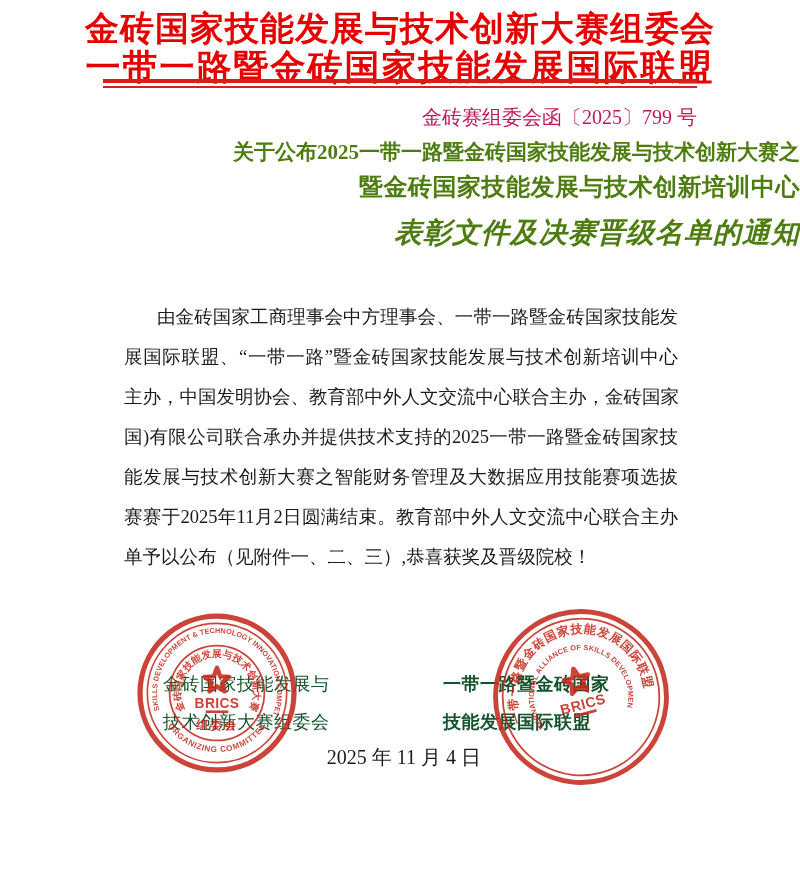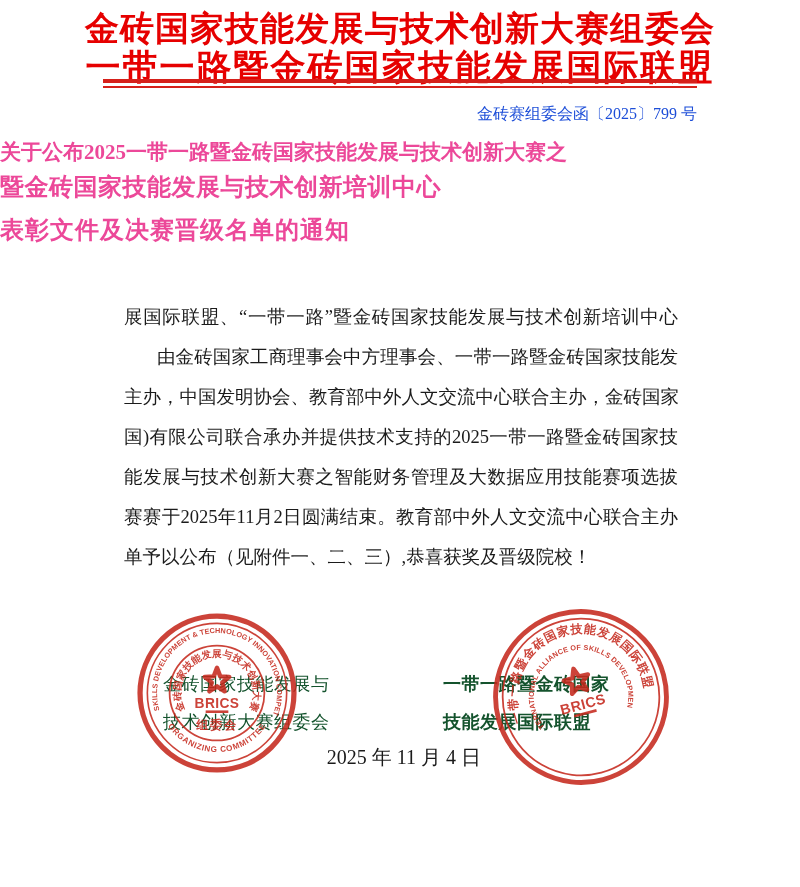--- a/index.html
+++ b/index.html
@@ -8,26 +8,26 @@
     position:relative; width:800px; height:887px; background:#ffffff;
     font-family:"Liberation Serif", serif; color:#161616; overflow:hidden;
   }
   
   .org-line { position:absolute; left:0; width:800px; text-align:center;
     color:#e60000; font-weight:bold; font-family:"Liberation Sans", sans-serif; white-space:nowrap; }
   .org-line1 { top:6px;  font-size:34px; letter-spacing:1px; }
   .org-line2 { top:44px; font-size:35px; letter-spacing:2px; }
   .rule-thick { position:absolute; left:103px; top:79px; width:594px; height:4px; background:#d6201a; }
   .rule-thin  { position:absolute; left:103px; top:86px; width:594px; height:2px; background:#d6201a; }
-  .doc-number { position:absolute; top:104px; right:103px; font-size:16px; color:#1d4ed8; white-space:nowrap; }
+  .doc-number { position:absolute; top:104px; right:103px; font-size:20px; color:#be185d; white-space:nowrap; }
   
-  .title { position:absolute; left:0; width:800px; text-align:left; font-weight:bold; color:#ec4899; white-space:nowrap; }
+  .title { position:absolute; left:0; width:800px; text-align:right; font-weight:bold; color:#4d7c0f; white-space:nowrap; }
   .title1 { top:138px; font-size:21px; }
   .title2 { top:171px; font-size:24px; letter-spacing:0.5px; }
-  .title3 { top:214px; font-size:24px; letter-spacing:1px; }
+  .title3 { top:214px; font-size:28px; letter-spacing:1px;font-style:italic; }
   
   .salutation { position:absolute; left:124px; top:258px; font-size:19px; font-weight:bold; color:#111; }
   .body-block { position:absolute; left:124px; top:297px; width:554px; }
   .body-line { height:40px; line-height:40px; font-size:18.5px; color:#1b1b1b;
     text-align:justify; text-align-last:justify; white-space:nowrap; }
   .body-line.first { text-indent:33px; }
   .body-line.last  { text-align-last:left; }
   
   .sig { position:absolute; font-size:18px; color:#14532d; line-height:38px; white-space:nowrap; }
   .sig-left  { left:163px; top:665px; letter-spacing:0.5px; }
@@ -53,22 +53,22 @@
   <div class="rule-thin"></div>
 
   <div class="doc-number">金砖赛组委会函〔2025〕799 号</div>
 
   <div class="title title1">关于公布2025一带一路暨金砖国家技能发展与技术创新大赛之</div>
   <div class="title title2">暨金砖国家技能发展与技术创新培训中心</div>
   <div class="title title3">表彰文件及决赛晋级名单的通知</div>
 
 
   <div class="body-block">
+    <div class="body-line first">由金砖国家工商理事会中方理事会、一带一路暨金砖国家技能发</div>
     <div class="body-line">展国际联盟、“一带一路”暨金砖国家技能发展与技术创新培训中心</div>
-    <div class="body-line first">由金砖国家工商理事会中方理事会、一带一路暨金砖国家技能发</div>
     <div class="body-line">主办，中国发明协会、教育部中外人文交流中心联合主办，金砖国家</div>
     <div class="body-line">国)有限公司联合承办并提供技术支持的2025一带一路暨金砖国家技</div>
     <div class="body-line">能发展与技术创新大赛之智能财务管理及大数据应用技能赛项选拔</div>
     <div class="body-line">赛赛于2025年11月2日圆满结束。教育部中外人文交流中心联合主办</div>
     <div class="body-line last">单予以公布（见附件一、二、三）,恭喜获奖及晋级院校！</div>
   </div>
 
   <div class="sig sig-left">
     <div>金砖国家技能发展与</div>
     <div>技术创新大赛组委会</div>

